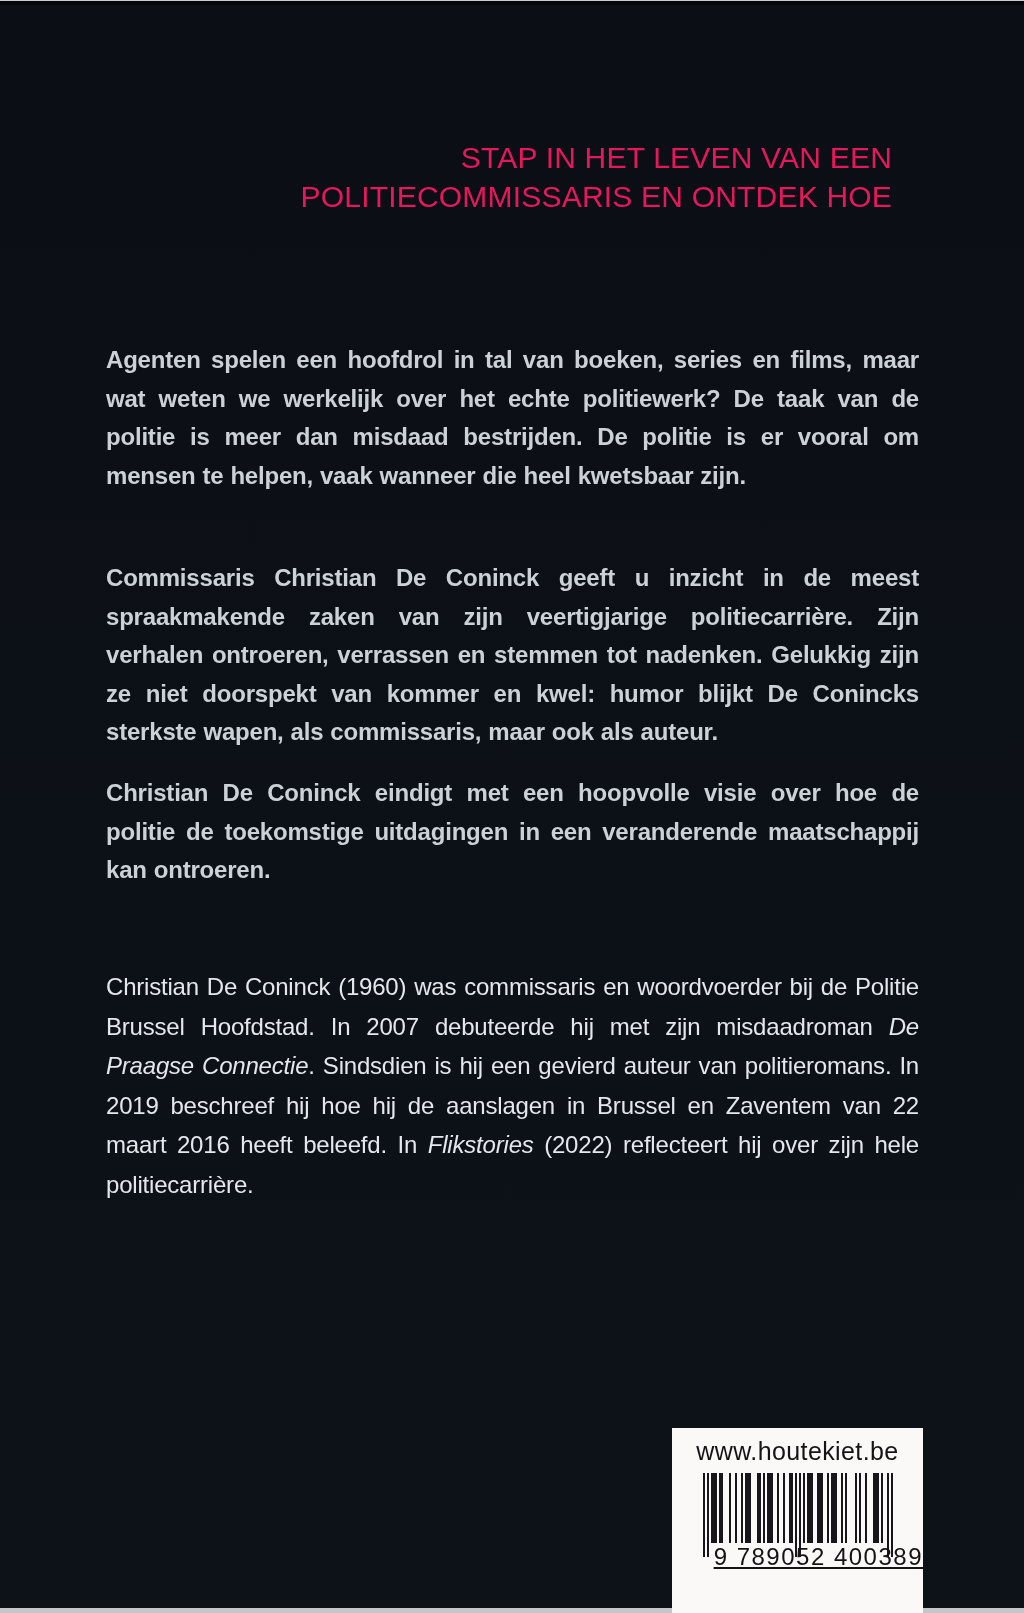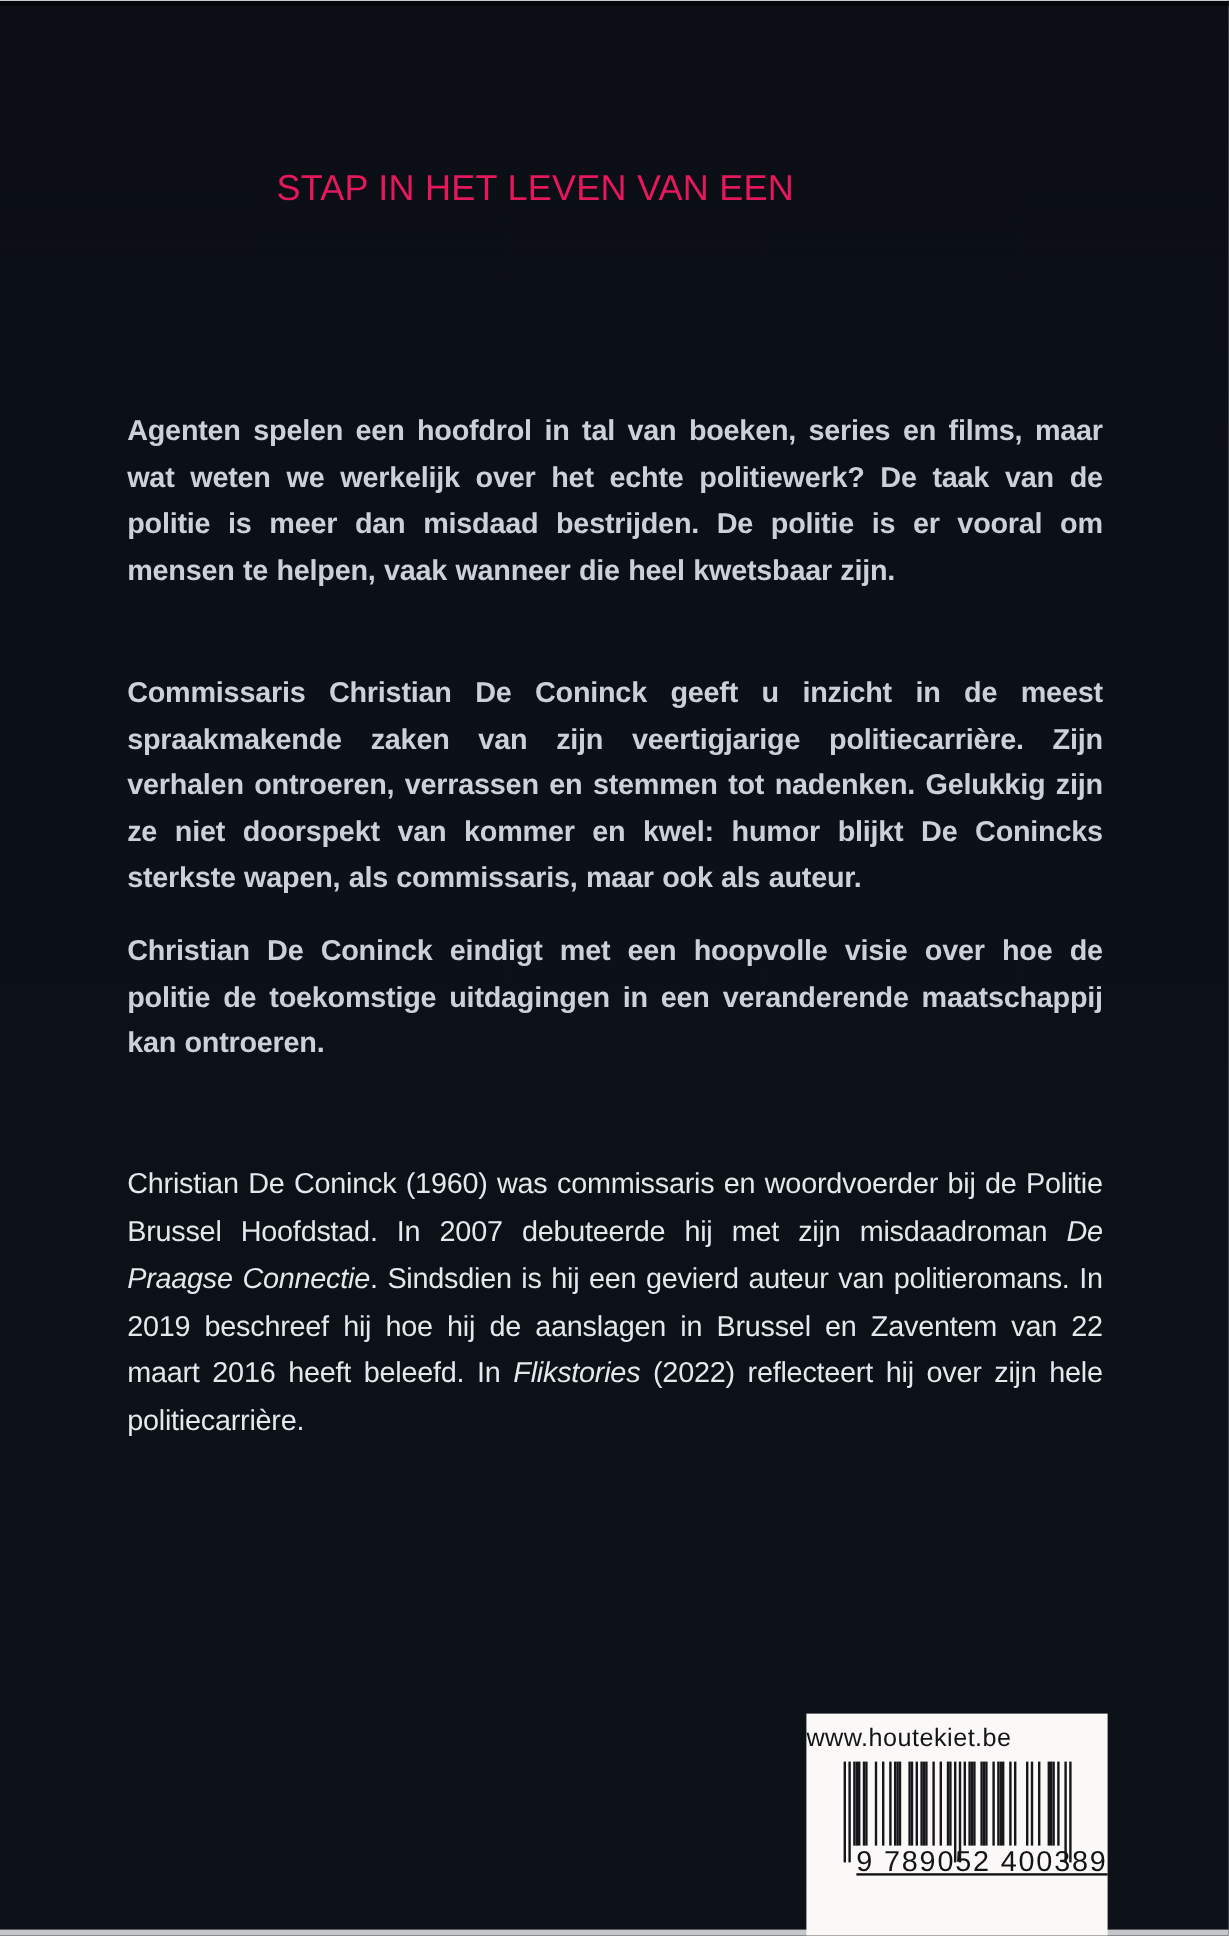--- a/index.html
+++ b/index.html
@@ -14,21 +14,21 @@
     position: absolute; top: 0; left: 0; width: 100%; height: 5px;
     background: linear-gradient(#c7cad0 0 1px, #04060a 1px 100%);
     z-index: 3;
   }
   .edge-bottom {
     position: absolute; bottom: 0; left: 0; width: 100%; height: 5px;
     background: #d8dadd; opacity: .9; z-index: 1;
   }
   .tagline {
     position: absolute; top: 139px; left: 0; width: 892px;
-    margin: 0; text-align: center;
+    margin: 0; text-align: right;
     color: #e5185c;
     font-size: 30px; line-height: 38.5px; font-weight: 400;
     letter-spacing: .2px;
   }
   .tagline span { display: block; }
   .body-par {
     position: absolute; left: 106px; width: 813px; margin: 0;
     color: #ccd1d8;
     font-size: 24px; line-height: 38.5px;
     letter-spacing: -0.2px; word-spacing: 0.5px;
@@ -50,22 +50,23 @@
   .seg-italic { font-style: italic; }
   .seg-normal { font-style: normal; font-weight: normal; margin-top: 16px; }
   .barcode-box {
     position: absolute; left: 672px; top: 1428px;
     width: 251px; height: 185px;
     background: #faf9f8;
     z-index: 2;
   }
   .publisher-url {
     margin-top: 9px;
+    text-align: center;
     color: #141417;
-    font-size: 21px; font-weight: 500; letter-spacing: .4px;
+    font-size: 25px; font-weight: 500; letter-spacing: .4px;
   }
   .barcode {
     width: 190px; height: 70px;
     margin: 7px auto 0;
     display: flex; align-items: flex-start;
     overflow: visible;
   }
   .module { width: 2px; height: 70px; flex: 0 0 2px; }
   .module.bar { background: #17171b; }
   .module.tall { height: 84px; }
@@ -80,20 +81,21 @@
 </style>
 </head>
 <body>
 
 <div>
 
   <div class="edge-top"></div>
 
   <h1 class="tagline">
     <span>STAP IN HET LEVEN VAN EEN</span>
+    <span>POLITIECOMMISSARIS EN ONTDEK HOE</span>
   </h1>
 
   <p class="body-par p1">Agenten spelen een hoofdrol in tal van boeken, series en films, maar wat weten we werkelijk over het echte politiewerk? De taak van de politie is meer dan misdaad bestrijden. De politie is er vooral om mensen te helpen, vaak wanneer die heel kwetsbaar zijn.</p>
   <p class="body-par p2">Commissaris Christian De Coninck geeft u inzicht in de meest spraakmakende zaken van zijn veertigjarige politiecarrière. Zijn verhalen ontroeren, verrassen en stemmen tot nadenken. Gelukkig zijn ze niet doorspekt van kommer en kwel: humor blijkt De Conincks sterkste wapen, als commissaris, maar ook als auteur.</p>
   <p class="body-par p3">Christian De Coninck eindigt met een hoopvolle visie over hoe de politie de toekomstige uitdagingen in een veranderende maatschappij kan ontroeren.</p>
 
   <p class="bio"><span class="seg-bold">Christian De Coninck</span><span class="seg-normal"> (1960) was commissaris en woordvoerder bij de Politie Brussel Hoofdstad. In 2007 debuteerde hij met zijn misdaadroman </span><span class="seg-italic">De Praagse Connectie</span><span class="seg-normal">. Sindsdien is hij een gevierd auteur van politieromans. In 2019 beschreef hij hoe hij de aanslagen in Brussel en Zaventem van 22 maart 2016 heeft beleefd. In </span><span class="seg-italic">Flikstories</span><span class="seg-normal"> (2022) reflecteert hij over zijn hele politiecarrière.</span></p>
 
   <div class="barcode-box">
     <div class="publisher-url">www.houtekiet.be</div>

